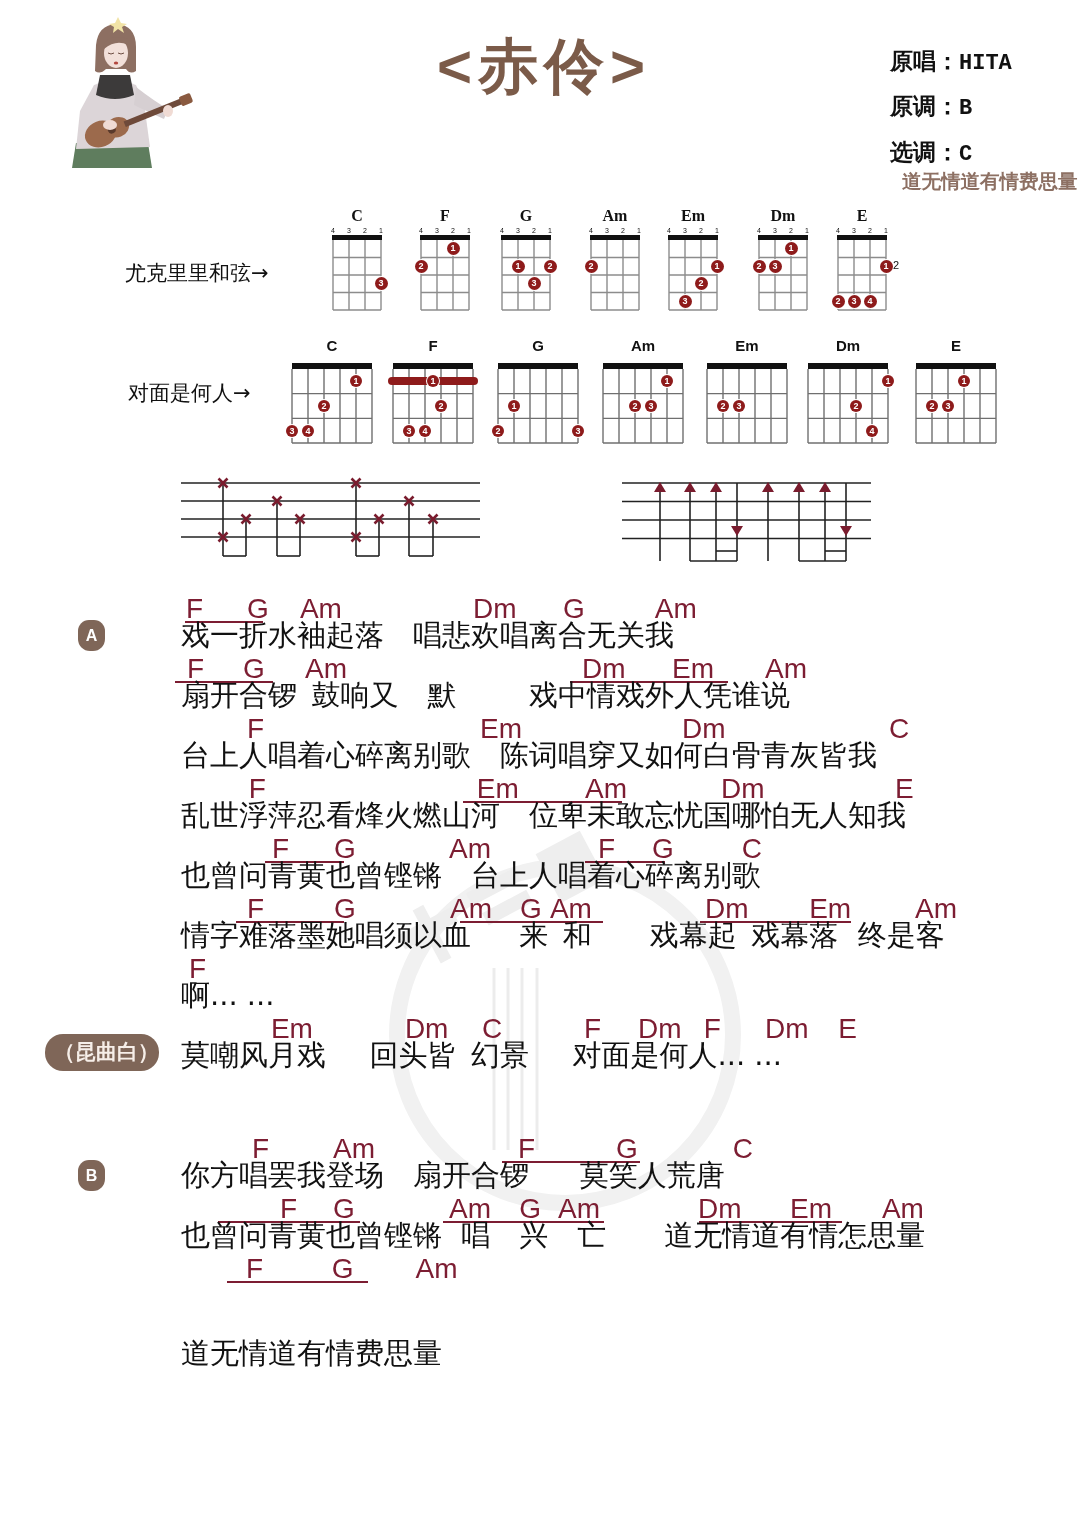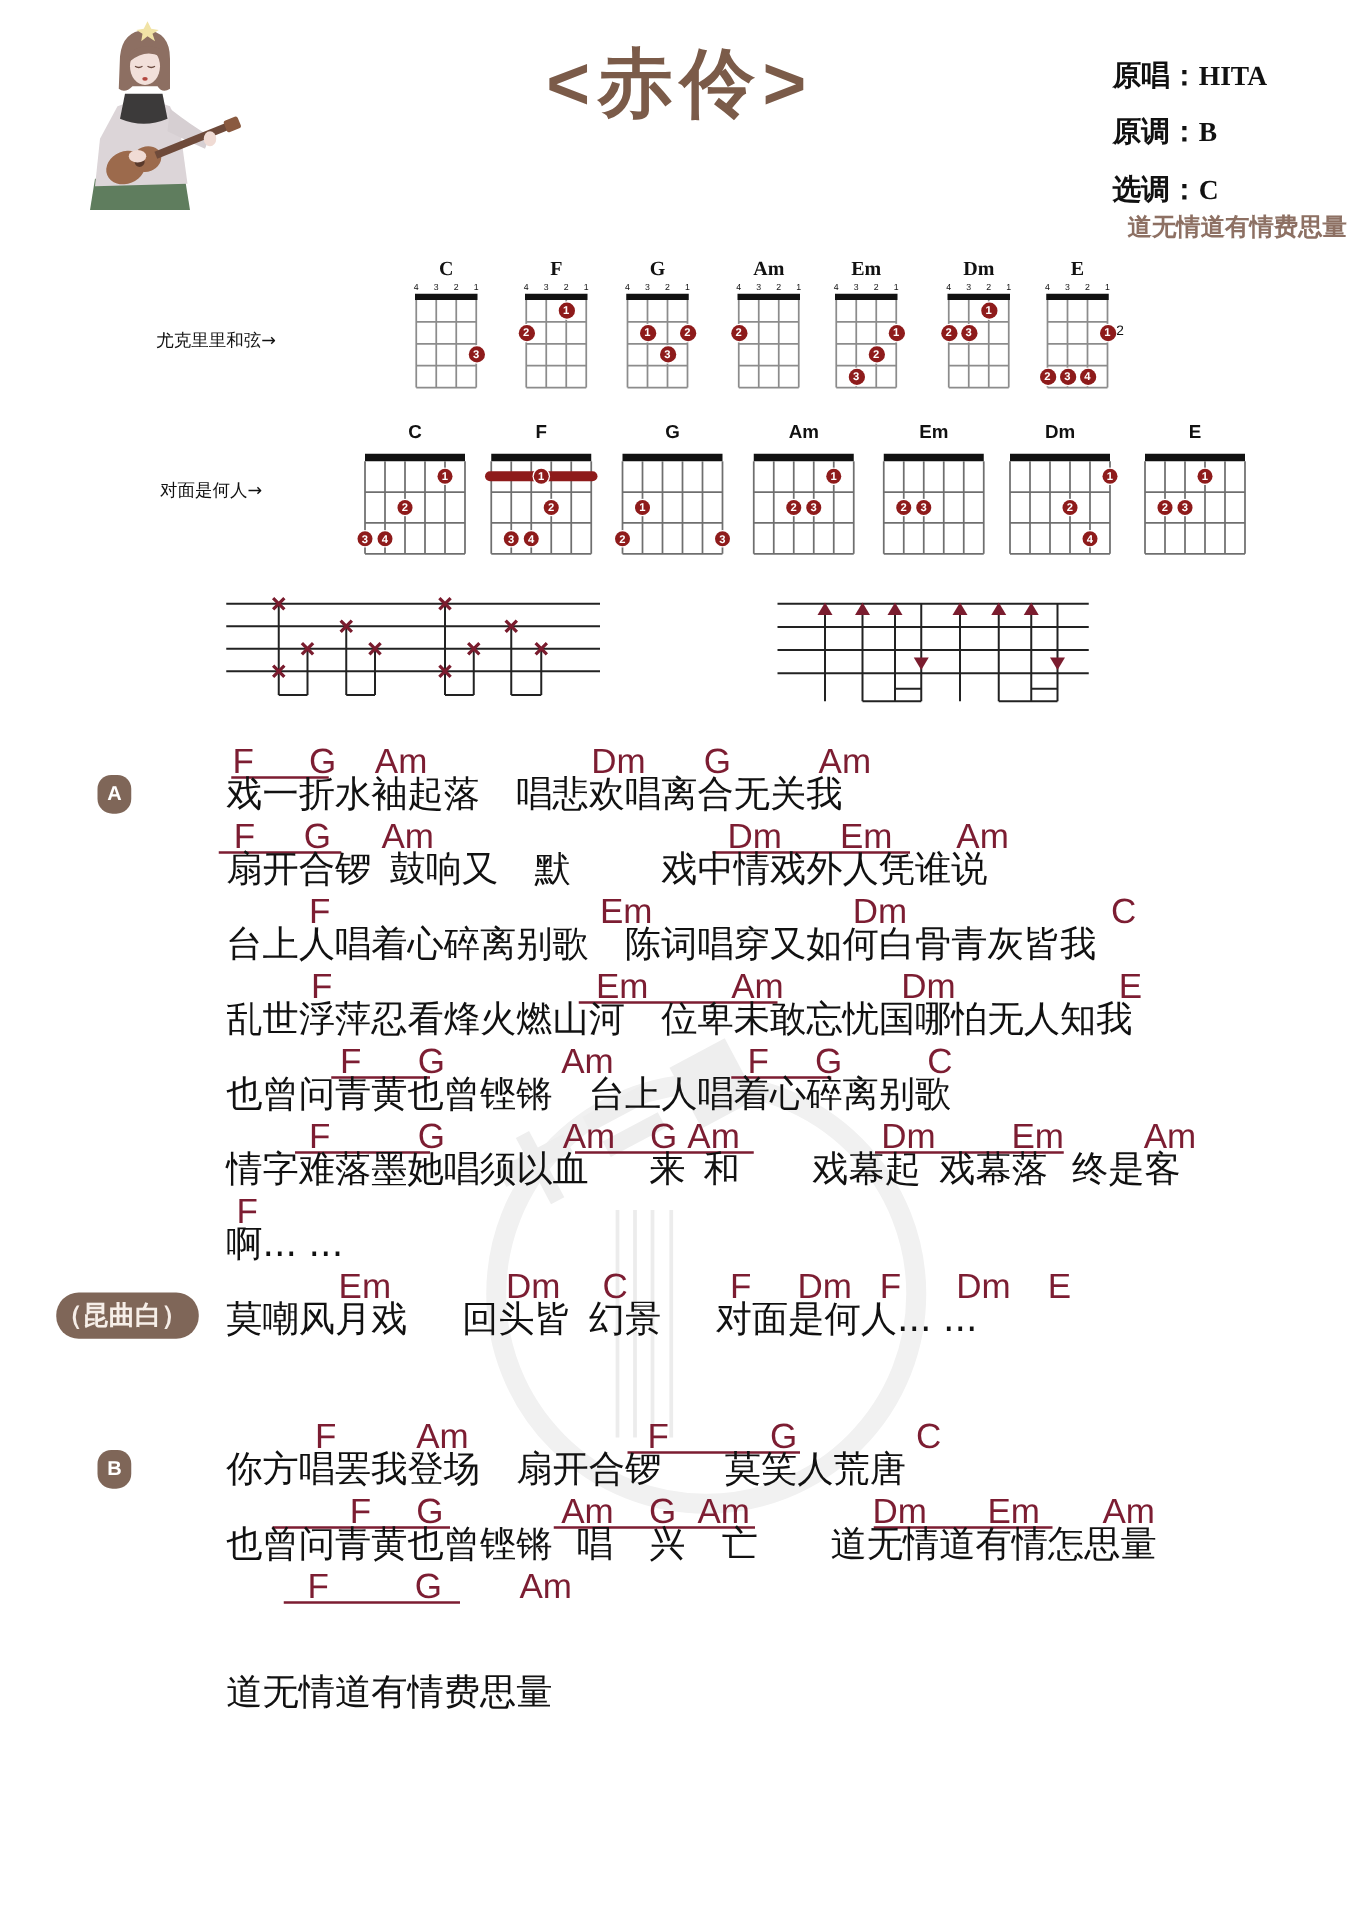--- a/index.html
+++ b/index.html
@@ -2,23 +2,23 @@
 <html style="--chord: #7c1d32; --title: #7b5b49; --badge: #7f6658; --dot: #8e1b1b; --mark: #7a1c2e; --note: #8d7063; --lyric: #111111;"><head>
 <meta charset="utf-8">
 <style>
 :root{--chord:#7c1d32;--title:#7b5b49;--badge:#7f6658;--dot:#8e1b1b;--mark:#7a1c2e;--note:#8d7063;--lyric:#111111;}
 html,body{margin:0;padding:0;}
 body{width:1079px;height:1528px;position:relative;overflow:hidden;background:#ffffff;font-family:"DejaVu Sans",sans-serif;color:#111;}
 #watermark{position:absolute;left:0;top:0;pointer-events:none;}
 .illustration{position:absolute;left:70px;top:15px;}
 .title{position:absolute;left:437px;top:32px;font-family:"Liberation Sans",sans-serif;font-size:60px;line-height:70px;font-weight:bold;letter-spacing:6px;color:var(--title);white-space:nowrap;}
 .info-row{position:absolute;left:890px;font-size:23px;line-height:28px;font-weight:bold;white-space:nowrap;color:#111;}
-.info-row .val{font-family:Liberation Serif, serif;font-size:22px;font-weight:bold;text-align:center;}
+.info-row .val{font-family:Liberation Mono, monospace;font-size:22px;font-weight:bold;text-align:center;}
 .tuning-note{position:absolute;left:902px;top:170px;font-size:19.5px;line-height:24px;font-weight:bold;color:var(--note);white-space:nowrap;}
-.row-label{position:absolute;font-size:14px;line-height:26px;white-space:nowrap;color:#111;}
+.row-label{position:absolute;font-size:21px;line-height:26px;white-space:nowrap;color:#111;}
 .layer{position:absolute;left:0;top:0;width:0;height:0;}
 
 .uke{position:absolute;top:205px;width:48px;height:110px;}
 .uke .cname{position:absolute;left:-16px;width:80px;top:2px;text-align:center;font-family:"Liberation Serif",serif;font-weight:bold;font-size:16px;line-height:18px;color:#111;}
 .uke .snum{position:absolute;top:22px;width:10px;margin-left:-5px;text-align:center;font-family:"Liberation Sans",sans-serif;font-size:7px;line-height:8px;color:#111;}
 .uke .nut{position:absolute;left:-1px;top:30px;width:50px;height:5px;background:#111;}
 .grid{position:absolute;overflow:visible;}
 .dot{position:absolute;border-radius:50%;background:var(--dot);color:#fff;font-family:"Liberation Sans",sans-serif;font-weight:bold;text-align:center;box-shadow:0 0 0 1px #ffffff;}
 .uke .dot{width:13px;height:13px;font-size:9px;line-height:13px;margin-left:-6.5px;margin-top:-6.5px;}
 .fret-label{position:absolute;font-family:"Liberation Sans",sans-serif;font-size:11px;line-height:12px;color:#111;}
@@ -29,21 +29,21 @@
 .guitar .dot{width:12px;height:12px;font-size:9px;line-height:12px;margin-left:-6px;margin-top:-6px;}
 .barre{position:absolute;height:8px;border-radius:4px;background:var(--dot);}
 
 #rhythm{position:absolute;left:0;top:460px;}
 
 .chord-row{position:absolute;left:181px;height:28px;width:820px;}
 .chord{position:absolute;top:0;font-family:"Liberation Sans",sans-serif;font-size:28px;line-height:28px;color:var(--chord);white-space:nowrap;}
 .slur{position:absolute;top:25.5px;height:2px;background:var(--chord);}
 .lyric{position:absolute;left:181px;font-family:"DejaVu Sans",sans-serif;font-size:29px;line-height:29px;color:var(--lyric);white-space:pre;}
 .section-badge{position:absolute;left:78px;width:27px;height:31px;border-radius:11px 11px 12px 12px;background:var(--badge);color:#fff;font-family:"Liberation Sans",sans-serif;font-weight:bold;font-size:16px;line-height:31px;text-align:center;}
-.tag-badge{position:absolute;left:45px;width:114px;height:37px;border-radius:18px;background:var(--badge);color:#f6eee8;font-weight:bold;font-size:21px;line-height:37px;text-align:left;white-space:nowrap;}
+.tag-badge{position:absolute;left:45px;width:114px;height:37px;border-radius:18px;background:var(--badge);color:#f6eee8;font-weight:bold;font-size:21px;line-height:37px;text-align:right;white-space:nowrap;}
 </style>
 </head>
 <body>
 
 <svg id="watermark" width="1079" height="1528">
   <circle cx="565" cy="1035" r="168" fill="none" stroke="#f1f1f1" stroke-width="16"></circle>
   <g stroke="#ececec" stroke-width="3">
     <line x1="494" y1="968" x2="494" y2="1150"></line>
     <line x1="508" y1="968" x2="508" y2="1150"></line>
     <line x1="522" y1="968" x2="522" y2="1150"></line>

